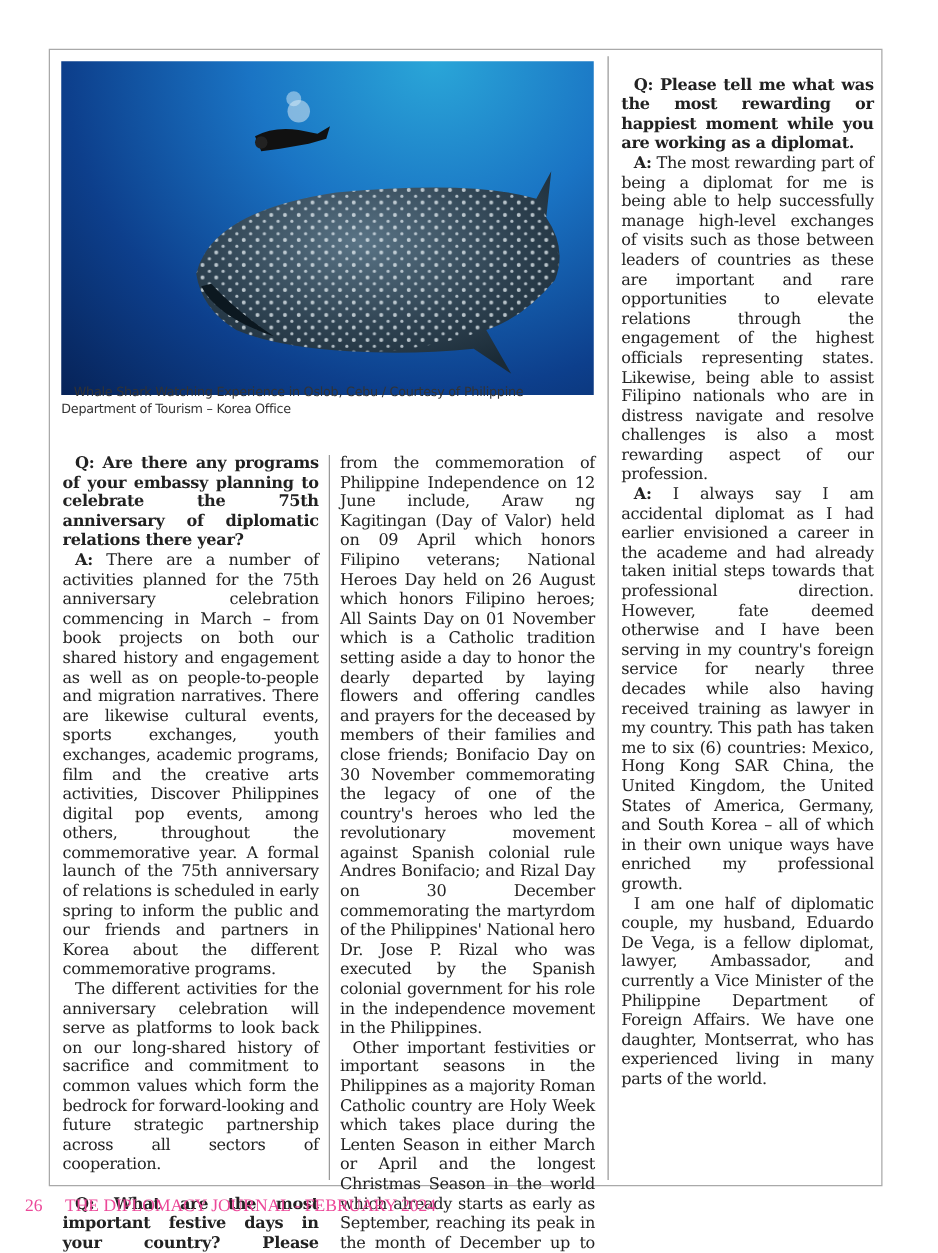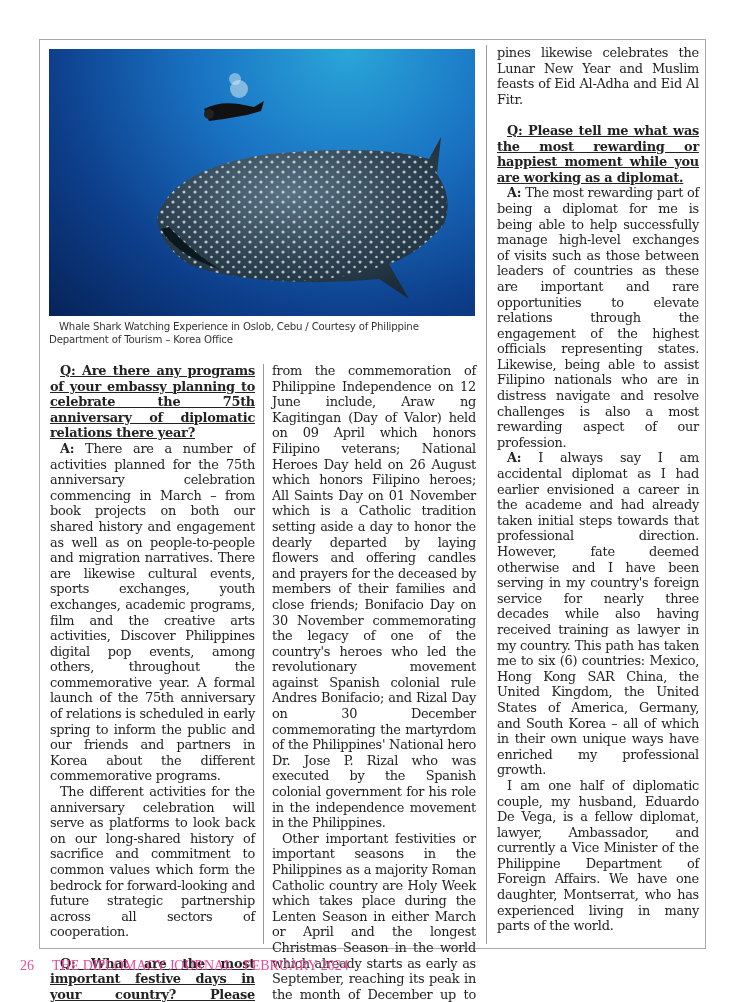--- a/index.html
+++ b/index.html
@@ -2,28 +2,28 @@
 <html><head>
 <meta charset="utf-8">
 <style>
   html, body { margin: 0; padding: 0; background: #ffffff; }
   body { width: 750px; height: 1002px; position: relative; overflow: hidden;
          font-family: "DejaVu Serif", "Liberation Serif", serif; color: #222; }
   .frame { position: absolute; left: 39px; top: 39px; width: 667px; height: 910px;
            border: 1px solid #a9a9a9; box-sizing: border-box; }
   .photo { position: absolute; left: 49px; top: 49px; width: 426px; height: 267px; overflow: hidden;
            background: radial-gradient(ellipse at 70% 0%, #2aa6d8 0%, #1a74c4 35%, #0d3f8c 70%, #072358 100%); }
-  .caption { position: absolute; left: 49px; top: 320px; width: 430px;
+  .caption { position: absolute; left: 49px; top: 308px; width: 430px;
              font-family: "DejaVu Sans", "Liberation Sans", sans-serif; font-size: 10.2px; line-height: 13px;
              color: #333; text-indent: 10px; letter-spacing: -0.2px; }
   .col { position: absolute; font-size: 12.9px; line-height: 15.6px; text-align: justify;
          letter-spacing: -0.25px; }
   .col p { margin: 0; text-indent: 10px; }
   .col p.gap { margin-top: 15.6px; }
-  .col .q { font-weight: bold; text-decoration: underline; }
+  .col .q { font-weight: bold; }
   .col .a-label { font-weight: bold; }
   .col1 { left: 50px; top: 363px; width: 205px; }
   .col2 { left: 272px; top: 363px; width: 204px; }
   .col3 { left: 497px; top: 45px; width: 202px; }
   .divider { position: absolute; width: 1px; background: #9a9a9a; }
   .div1 { left: 263px; top: 364px; height: 580px; }
   .div2 { left: 486px; top: 45px; height: 899px; }
   .footer { position: absolute; left: 20px; top: 958px; font-family: "Liberation Serif", "DejaVu Serif", serif;
             font-size: 14px; color: #ec4899; }
   .footer .pn { margin-right: 18px; }
@@ -70,21 +70,20 @@
   <p class="q gap">Q: What are the most important festive days in your country? Please elaborate.</p>
 
 </div>
 
 <div class="col col2">
   <p style="text-indent:0">from the commemoration of Philippine Independence on 12 June include, Araw ng Kagitingan (Day of Valor) held on 09 April which honors Filipino veterans; National Heroes Day held on 26 August which honors Filipino heroes; All Saints Day on 01 November which is a Catholic tradition setting aside a day to honor the dearly departed by laying flowers and offering candles and prayers for the deceased by members of their families and close friends; Bonifacio Day on 30 November commemorating the legacy of one of the country's heroes who led the revolutionary movement against Spanish colonial rule Andres Bonifacio; and Rizal Day on 30 December commemorating the martyrdom of the Philippines' National hero Dr. Jose P. Rizal who was executed by the Spanish colonial government for his role in the independence movement in the Philippines.</p>
   <p>Other important festivities or important seasons in the Philippines as a majority Roman Catholic country are Holy Week which takes place during the Lenten Season in either March or April and the longest Christmas Season in the world which already starts as early as September, reaching its peak in the month of December up to the first week of January. In the spirit of inclusivity, the Philip-</p>
 </div>
 
 <div class="col col3">
-  <p style="text-indent:0">pines likewise celebrates the Lunar New Year and Muslim feasts of Eid Al-Adha and Eid Al Fitr.</p>
   <p class="q gap">Q: Please tell me what was the most rewarding or happiest moment while you are working as a diplomat.</p>
   <p><span class="a-label">A:</span><span> The most rewarding part of being a diplomat for me is being able to help successfully manage high-level exchanges of visits such as those between leaders of countries as these are important and rare opportunities to elevate relations through the engagement of the highest officials representing states. Likewise, being able to assist Filipino nationals who are in distress navigate and resolve challenges is also a most rewarding aspect of our profession.</span></p>
   <p><span class="a-label">A:</span><span> I always say I am accidental diplomat as I had earlier envisioned a career in the academe and had already taken initial steps towards that professional direction. However, fate deemed otherwise and I have been serving in my country's foreign service for nearly three decades while also having received training as lawyer in my country. This path has taken me to six (6) countries: Mexico, Hong Kong SAR China, the United Kingdom, the United States of America, Germany, and South Korea – all of which in their own unique ways have enriched my professional growth.</span></p>
   <p>I am one half of diplomatic couple, my husband, Eduardo De Vega, is a fellow diplomat, lawyer, Ambassador, and currently a Vice Minister of the Philippine Department of Foreign Affairs. We have one daughter, Montserrat, who has experienced living in many parts of the world.</p>
 
 </div>
 
 <div class="footer">
   <span class="pn">26</span><span>THE DIPLOMACY JOURNAL - FEBRUARY 2024</span>
 </div>

